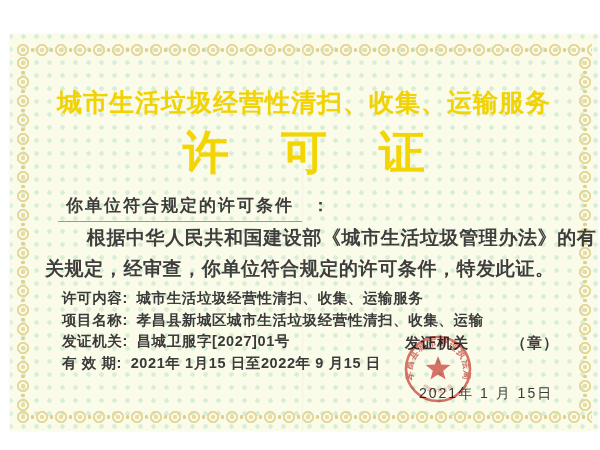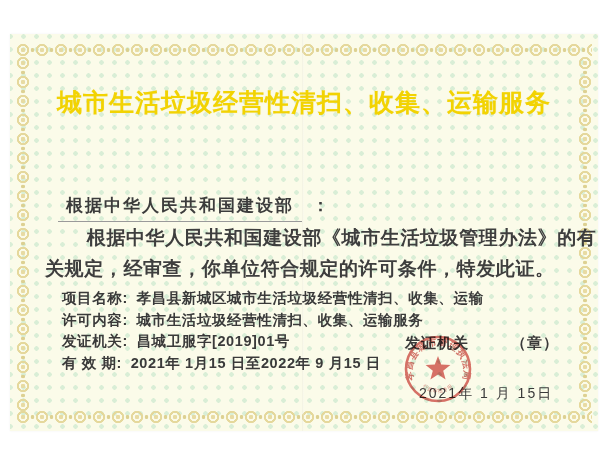--- a/index.html
+++ b/index.html
@@ -97,39 +97,40 @@
 
   <div class="cert">
 
     <div class="edge edge-h edge-top"></div>
     <div class="edge edge-h edge-bottom"></div>
     <div class="edge edge-v edge-left"></div>
     <div class="edge edge-v edge-right"></div>
     <div class="crease"></div>
 
     <div class="title-small">城市生活垃圾经营性清扫、收集、运输服务</div>
+    <div class="title-big">许可证</div>
 
     <div class="company-row">
-      <span class="company-name">根据中华人民共和国建设部</span><span class="company-colon">：</span>
+      <span class="company-name">你单位符合规定的许可条件</span><span class="company-colon">：</span>
     </div>
 
     <div class="body-par">根据中华人民共和国建设部《城市生活垃圾管理办法》的有关规定，经审查，你单位符合规定的许可条件，特发此证。</div>
 
     <div class="fields">
       <div class="field-row">
+        <span class="field-label">许可内容:</span>
+        <span class="field-value">城市生活垃圾经营性清扫、收集、运输服务</span>
+      </div>
+      <div class="field-row">
         <span class="field-label">项目名称:</span>
         <span class="field-value">孝昌县新城区城市生活垃圾经营性清扫、收集、运输</span>
       </div>
       <div class="field-row">
-        <span class="field-label">许可内容:</span>
-        <span class="field-value">城市生活垃圾经营性清扫、收集、运输服务</span>
-      </div>
-      <div class="field-row">
         <span class="field-label">发证机关:</span>
-        <span class="field-value">昌城卫服字[2019]01号</span>
+        <span class="field-value">昌城卫服字[2027]01号</span>
       </div>
       <div class="field-row">
         <span class="field-label">有 效 期:</span>
         <span class="field-value">2021年 1月15 日至2022年 9 月15 日</span>
       </div>
     </div>
 
     <div class="issuer-row">
       <span>发证机关</span><span class="issuer-suffix">（章）</span>
     </div>

